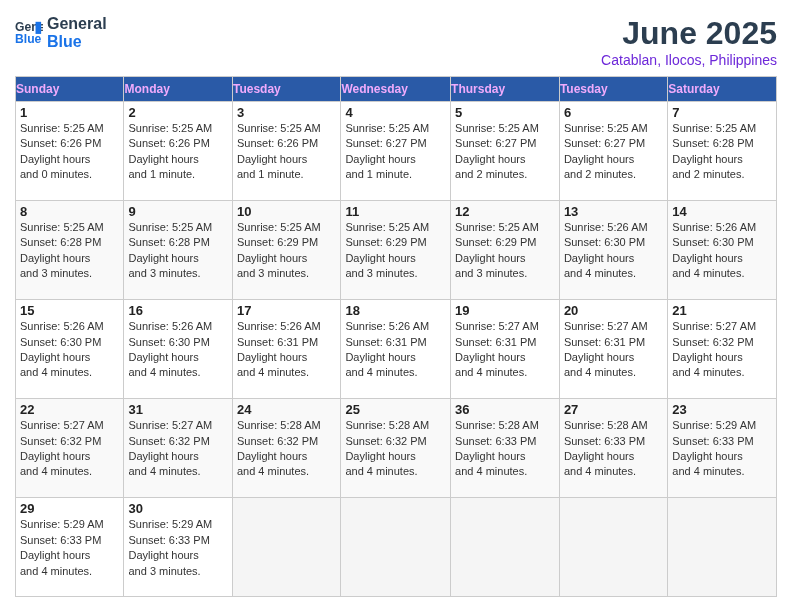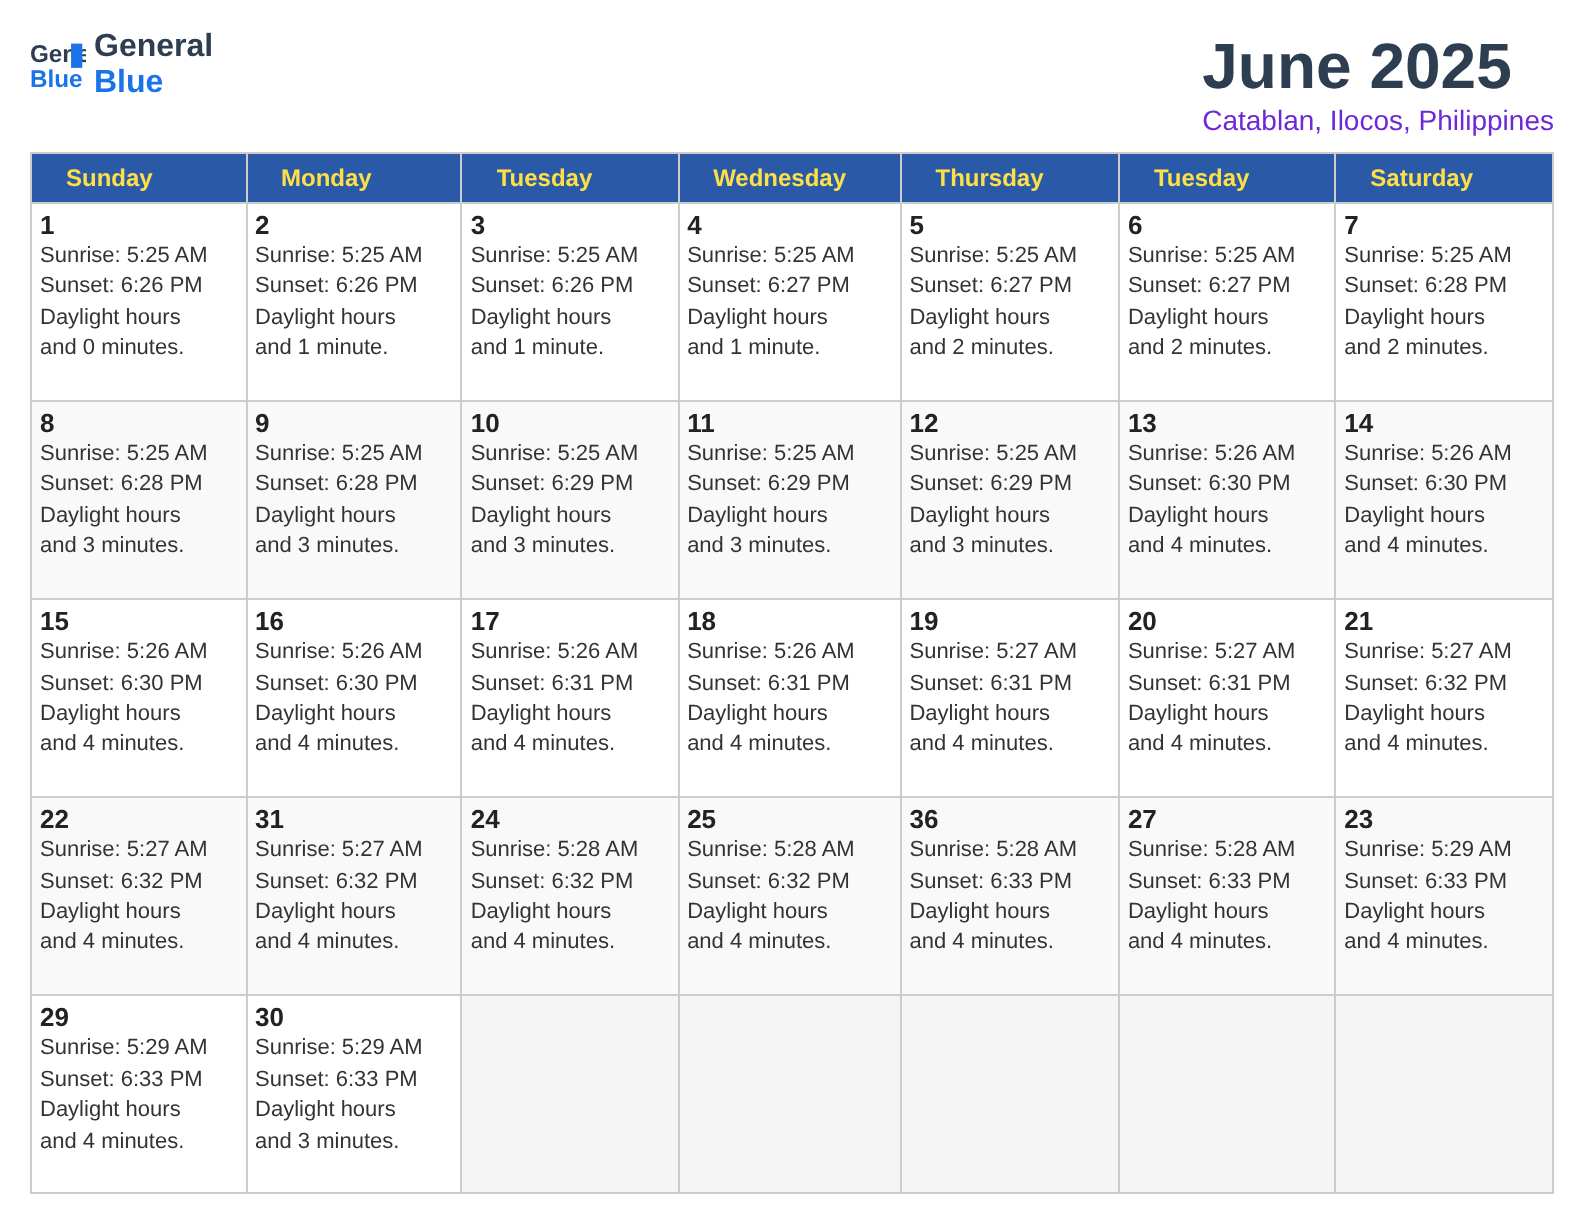--- a/index.html
+++ b/index.html
@@ -26,42 +26,42 @@
     .logo {
       display: flex;
       align-items: center;
       gap: 4px;
     }
     .logo-icon {
       width: 28px;
       height: 28px;
     }
     .title-block {
-      text-align: left;
+      text-align: right;
     }
     .month-title {
       font-size: 32px;
       font-weight: bold;
       color: #2c3e50;
     }
     .location {
       font-size: 14px;
       color: #6d28d9;
     }
     .calendar-table {
       width: 100%;
       border-collapse: collapse;
       flex: 1;
     }
     .calendar-table th {
       background: #2a5aa7;
-      color: #fde047;
+      color: #f0abfc;
       font-size: 12px;
       font-weight: bold;
-      padding: 5px 17px;
+      padding: 5px 0;
       text-align: left;
       border: 1px solid #ccc;
     }
     .calendar-table td {
       border: 1px solid #ccc;
       vertical-align: top;
       padding: 3px 4px;
       font-size: 9.5px;
       color: #333;
       width: 113px;

